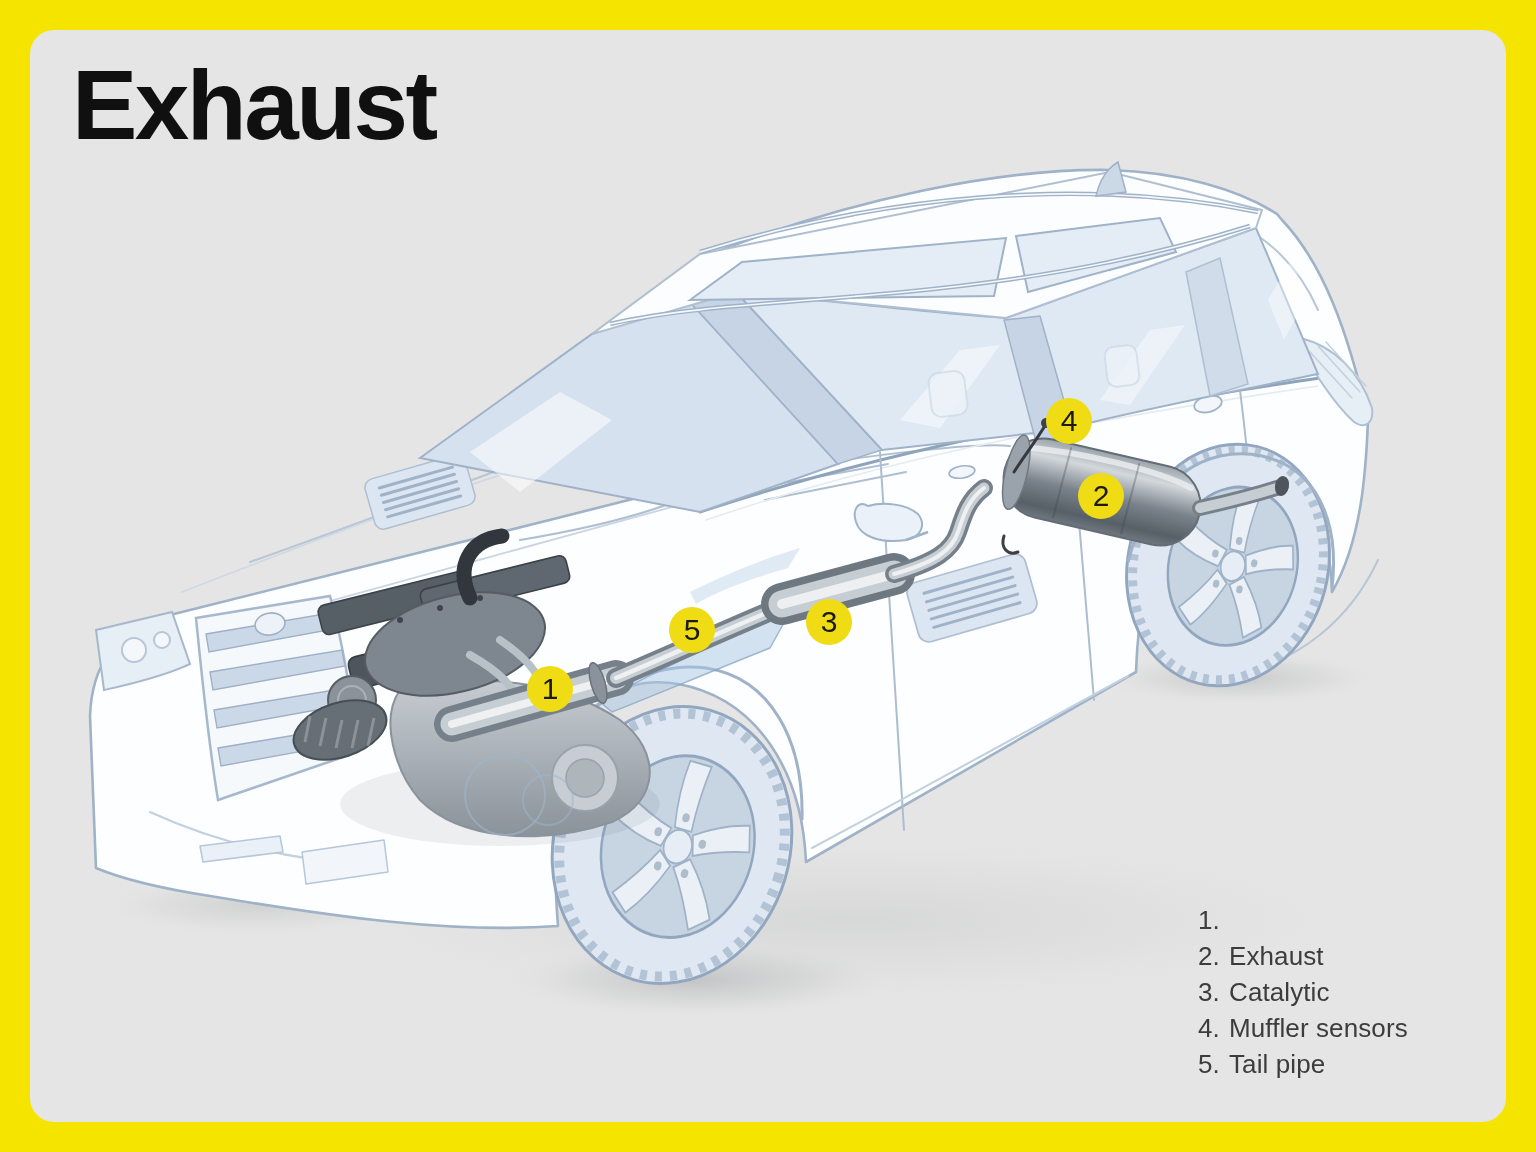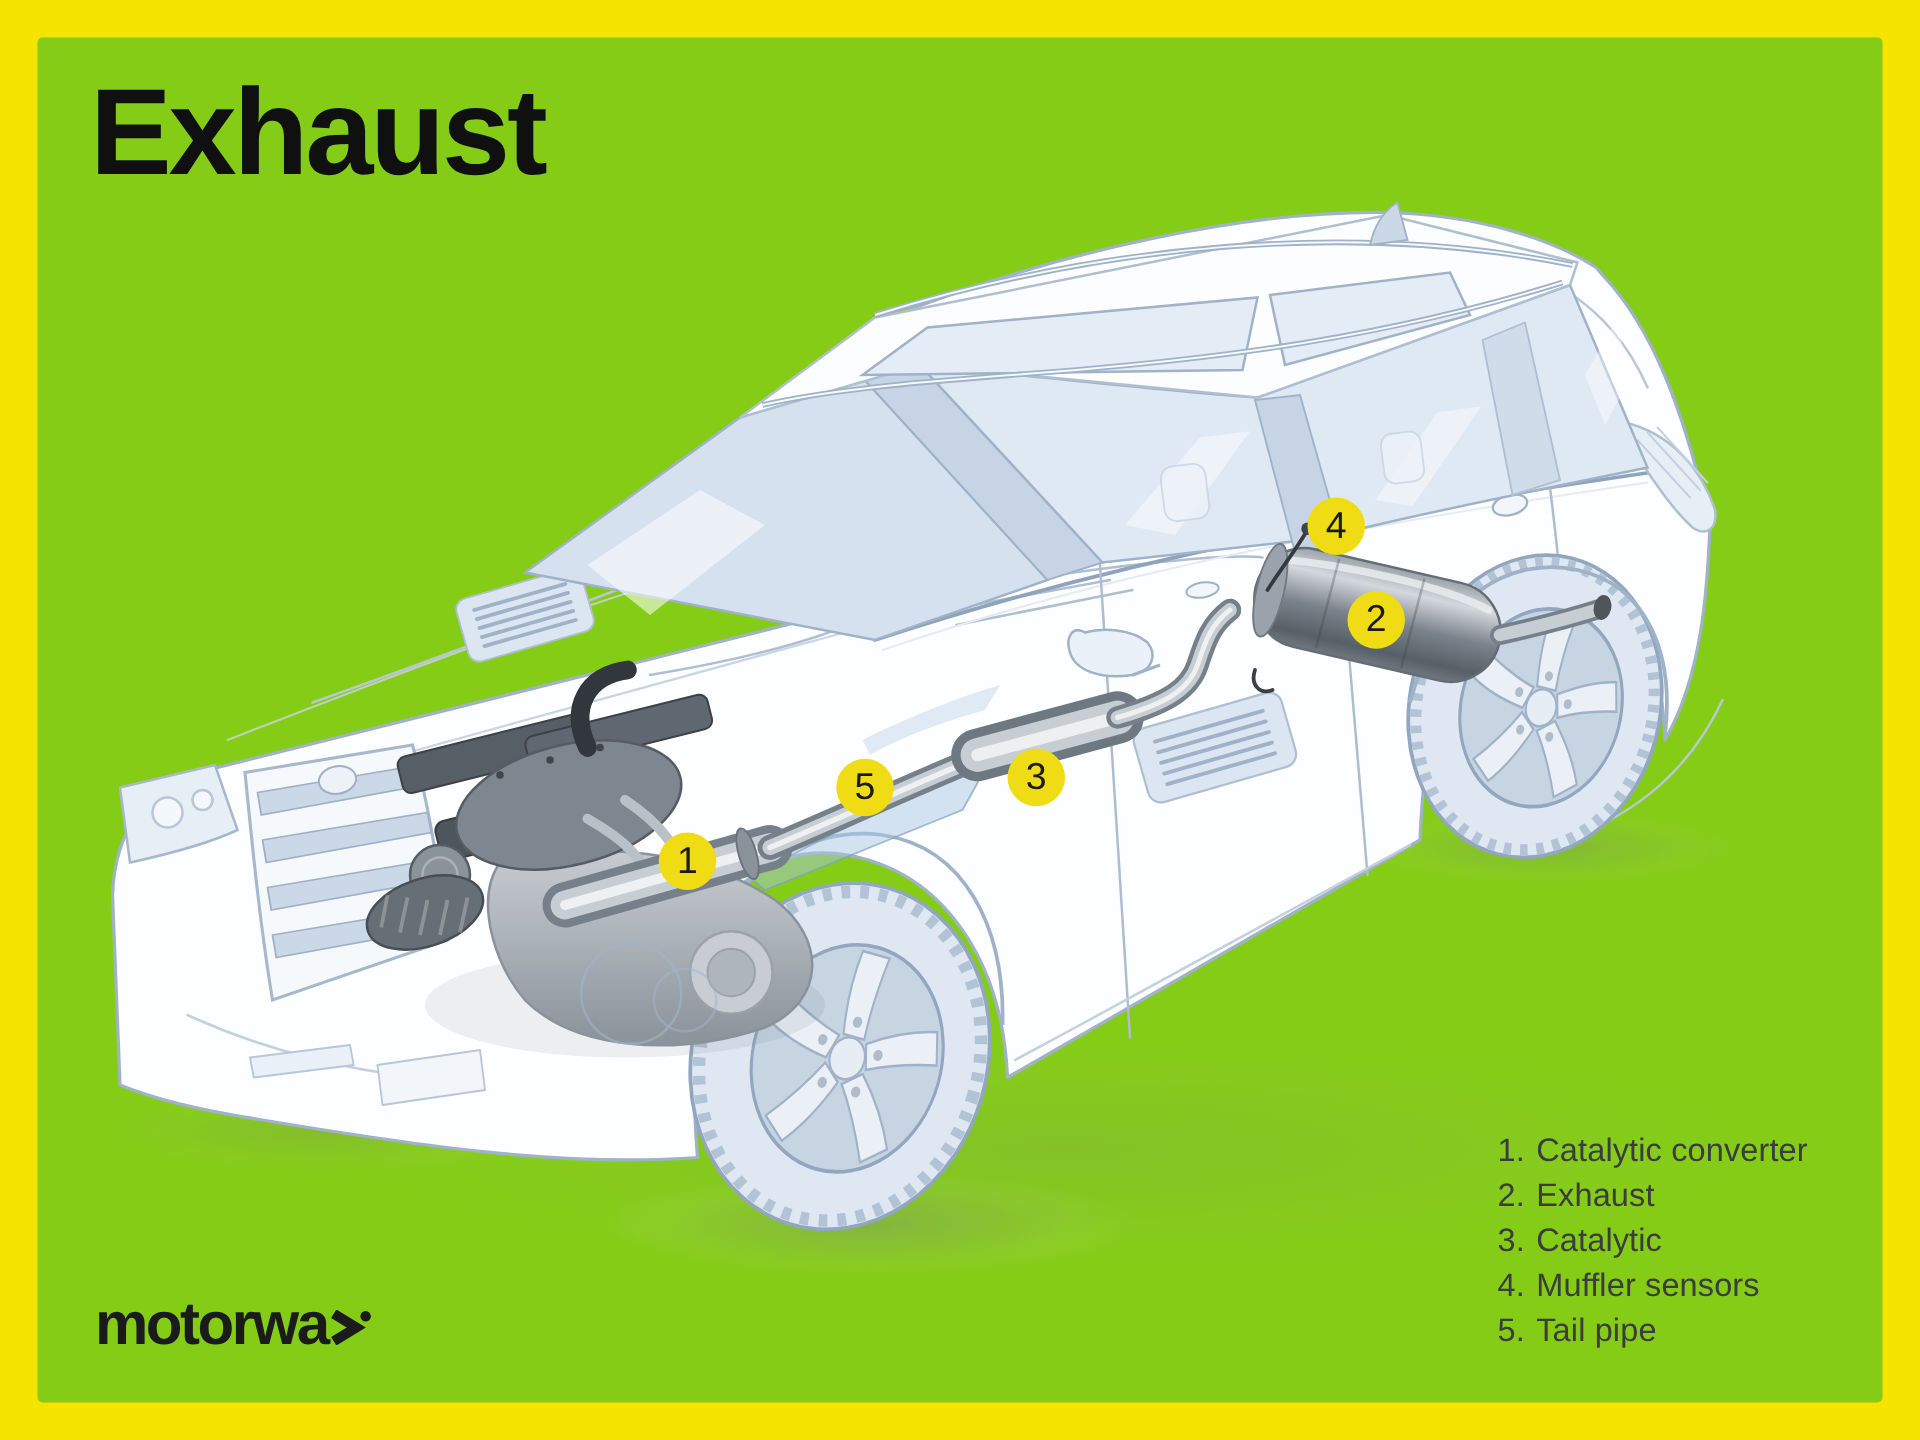--- a/index.html
+++ b/index.html
@@ -3,21 +3,21 @@
 <meta charset="utf-8">
 <style>
   html,body{margin:0;padding:0;background:#888;}
   .canvas{
     position:relative;width:1536px;height:1152px;
     background:#F5E400;overflow:hidden;
     font-family:"Liberation Sans", sans-serif;
   }
   .panel{
     position:absolute;left:30px;top:30px;width:1476px;height:1092px;
-    background:#84cc16;border-radius:4px;overflow:hidden;
+    background:#e5e5e5;border-radius:24px;overflow:hidden;
   }
   .car-art{position:absolute;left:0;top:0;width:1476px;height:1092px;}
   .title{
     position:absolute;left:42px;top:36px;margin:0;
     font-size:98px;font-weight:bold;line-height:0.80;letter-spacing:-2.5px;
     color:#101010;
   }
   .title span{display:block;}
   .legend{
     position:absolute;left:1168px;top:872px;
@@ -311,42 +311,34 @@
     <div class="marker" style="left:1016px;top:368px;">
       <span>4</span>
     </div>
     <div class="marker" style="left:639px;top:577px;">
       <span>5</span>
     </div>
 
     <div class="legend">
       <div class="legend-row">
         <span class="legend-num">1.</span>
-        <span class="legend-label">Catalytic converter</span>
       </div>
       <div class="legend-row">
         <span class="legend-num">2.</span>
         <span class="legend-label">Exhaust</span>
       </div>
       <div class="legend-row">
         <span class="legend-num">3.</span>
         <span class="legend-label">Catalytic</span>
       </div>
       <div class="legend-row">
         <span class="legend-num">4.</span>
         <span class="legend-label">Muffler sensors</span>
       </div>
       <div class="legend-row">
         <span class="legend-num">5.</span>
         <span class="legend-label">Tail pipe</span>
       </div>
     </div>
 
-    <div class="logo">
-      <span class="logo-text">motorwa</span>
-      <svg class="logo-mark" width="34" height="28" viewBox="0 0 34 28" xmlns="http://www.w3.org/2000/svg">
-        <path d="M 3,3 L 21,14 L 3,25" fill="none" stroke="#1B1B1B" stroke-width="8"></path>
-        <circle cx="28.5" cy="5" r="4.2" fill="#1B1B1B"></circle>
-      </svg>
-    </div>
 
   </div>
 </div>
 
 </body></html>

